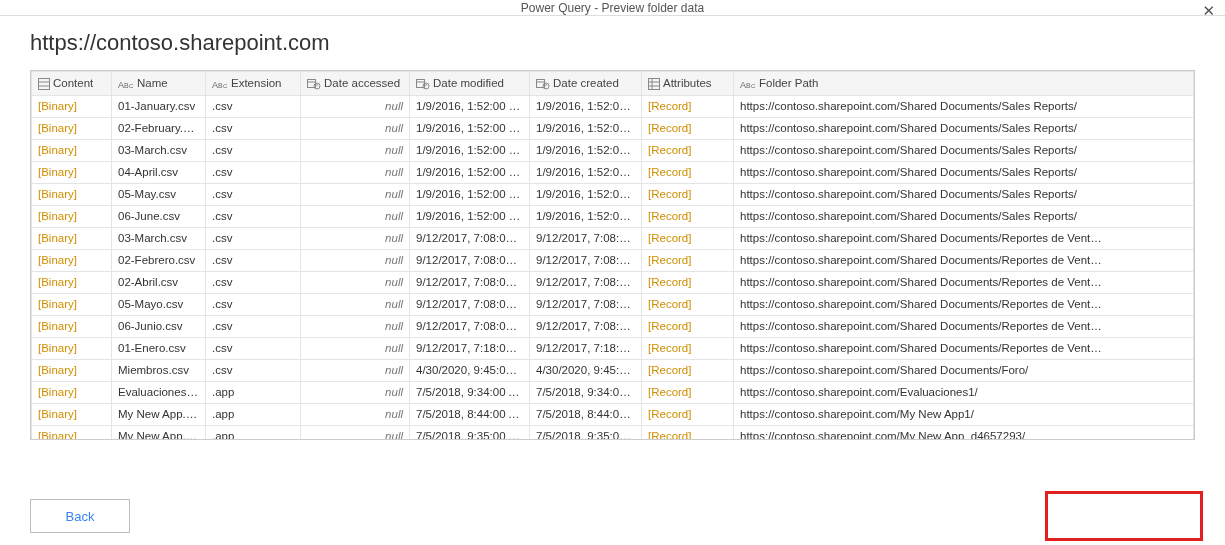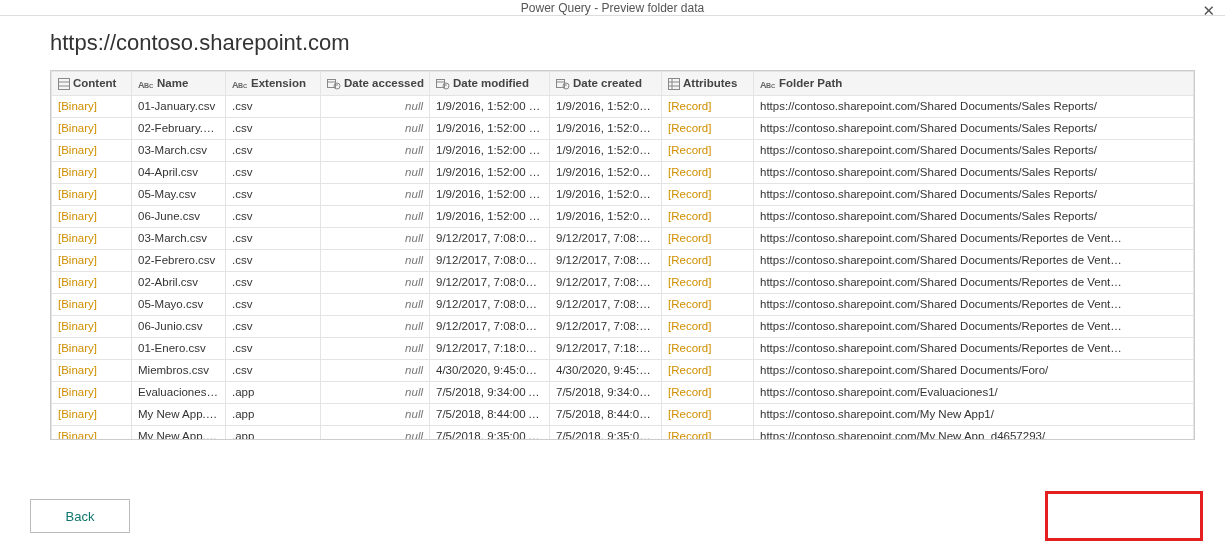--- a/index.html
+++ b/index.html
@@ -27,21 +27,20 @@
       right: 6px;
       top: 2px;
       font-size: 15px;
       color: #555;
       cursor: pointer;
       padding: 0 4px;
       line-height: 18px;
     }
     .content {
       padding: 14px 30px 0 30px;
-      margin-left: 20px;
     }
     .page-title {
       font-size: 22px;
       font-weight: 300;
       color: #333;
       margin-bottom: 14px;
     }
     .table-wrapper {
       border: 1px solid #ccc;
       height: 370px;
@@ -60,21 +59,21 @@
       text-align: left;
       white-space: nowrap;
       overflow: hidden;
       text-overflow: ellipsis;
       height: 21px;
       line-height: 15px;
     }
     th {
       background: #f5f5f5;
       color: #444;
-      font-weight: 700;
+      font-weight: 400;
       height: 24px;
     }
     .col-content  { width: 80px; }
     .col-name     { width: 94px; }
     .col-ext      { width: 95px; }
     .col-accessed { width: 109px; text-align: right;}
     .col-modified { width: 120px; text-align: right;}
     .col-created  { width: 112px; text-align: right;}
     .col-attr     { width: 92px; }
     .col-path     { width: auto; }
@@ -100,21 +99,21 @@
       gap: 10px;
     }
     .spacer { flex: 1; }
     button.btn {
       min-width: 100px;
       height: 34px;
       padding: 0 18px;
       background: #fff;
       border: 1px solid #bbb;
       font-size: 13px;
-      color: #0f766e;
+      color: #3b82f6;
       cursor: pointer;
       font-family: inherit;
     }
     button.btn.primary {
       background: #f2c811;
       border-color: #f2c811;
       color: #222;
     }
     .highlight-box {
       border: 3px solid #e3201f;

